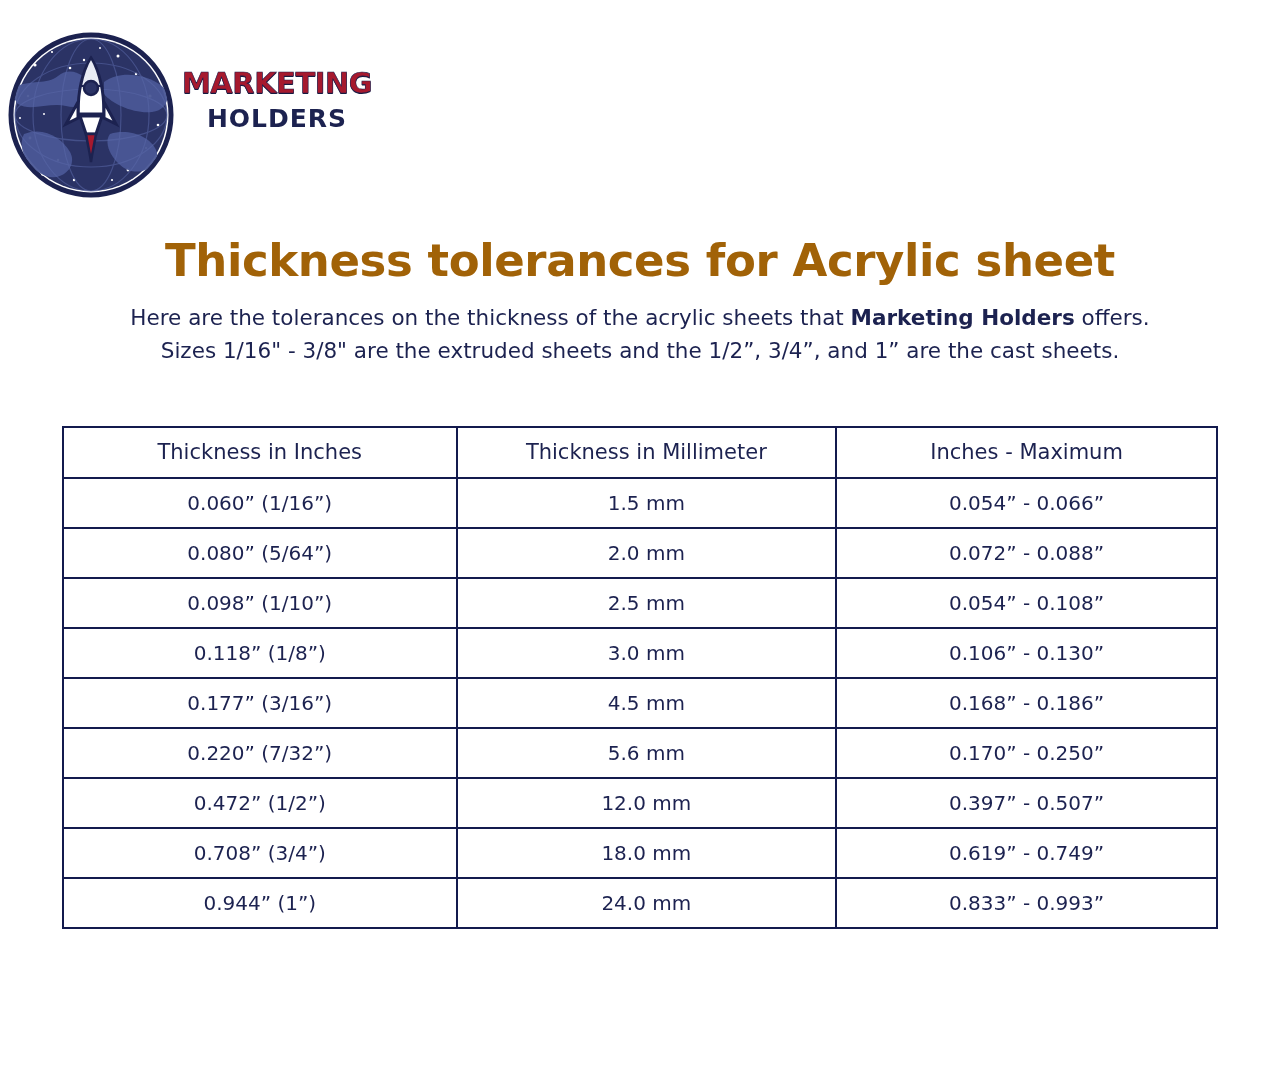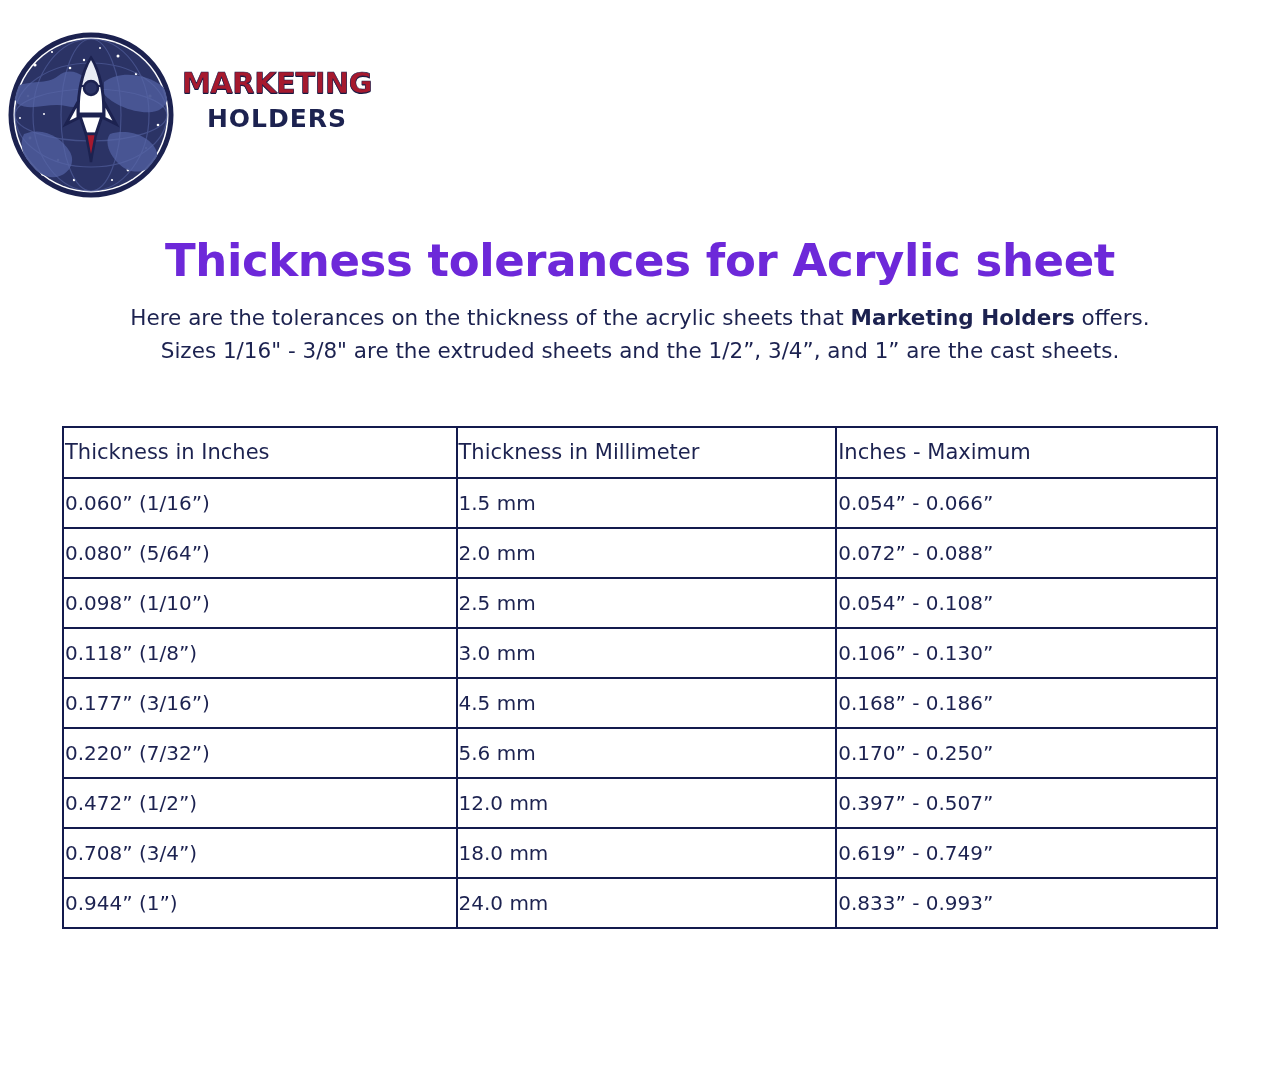--- a/index.html
+++ b/index.html
@@ -56,21 +56,21 @@
     letter-spacing: 1px;
     color: #1c2250;
     margin-top: 8px;
   }
 
   
   .title {
     text-align: center;
     font-size: 45px;
     font-weight: 700;
-    color: #6d28d9;
+    color: #a16207;
     margin: 22px 0 0 0;
     letter-spacing: -0.4px;
   }
   .subtitle {
     text-align: center;
     font-size: 21.5px;
     line-height: 1.55;
     color: #1c2250;
     margin: 14px auto 8px auto;
     width: 1180px;
@@ -84,21 +84,21 @@
     margin: 58px auto 0 auto;
     width: 1156px;
   }
   table.tol {
     border-collapse: collapse;
     width: 100%;
     table-layout: fixed;
   }
   table.tol th, table.tol td {
     border: 2px solid #131a4d;
-    text-align: left;
+    text-align: center;
     color: #1c2250;
     font-weight: 400;
   }
   table.tol th {
     font-size: 21px;
     height: 47px;
     font-weight: 400;
   }
   table.tol td {
     font-size: 20px;

